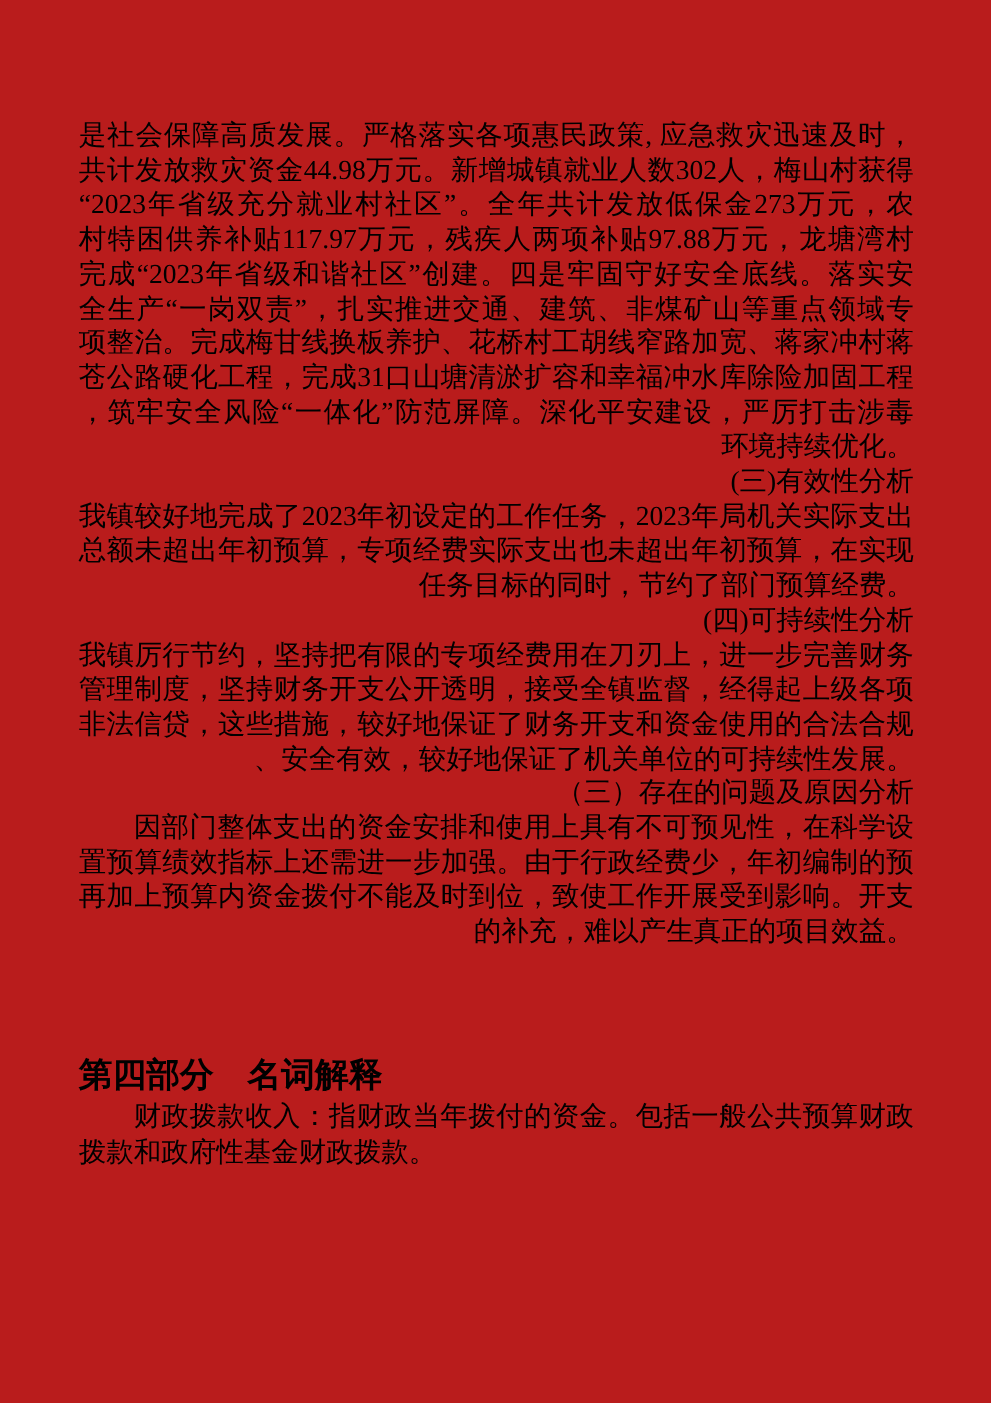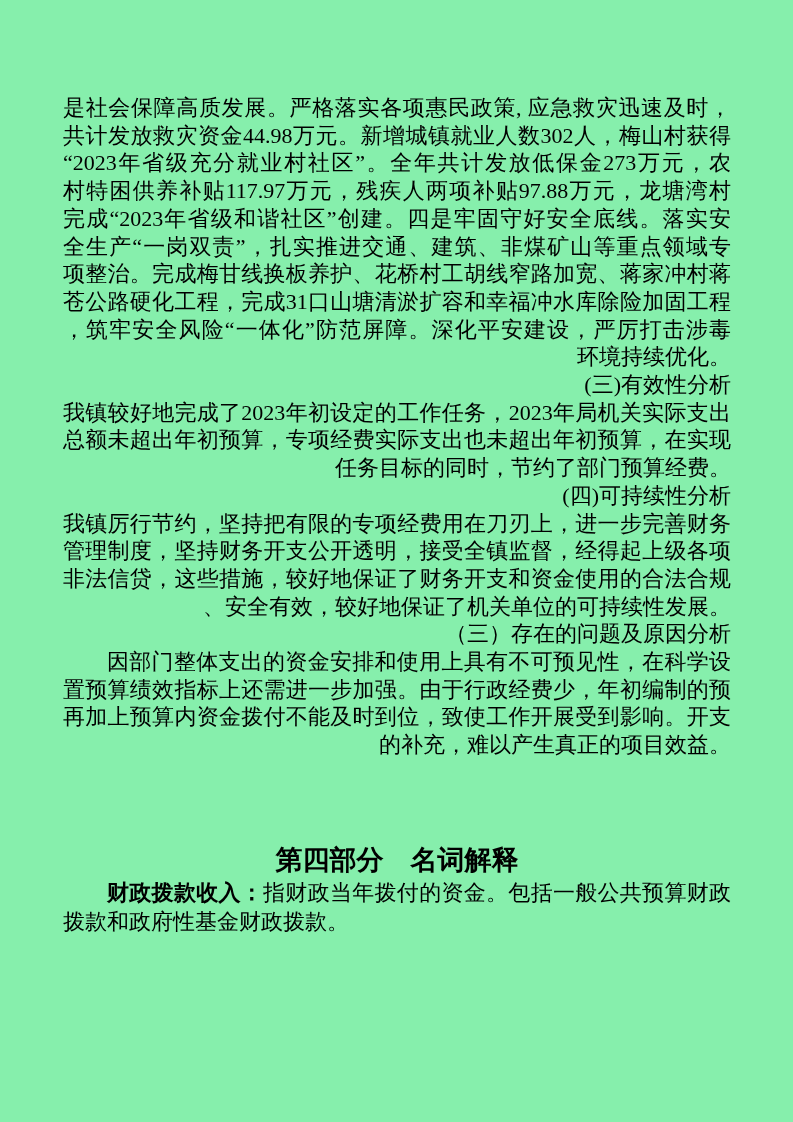--- a/index.html
+++ b/index.html
@@ -4,21 +4,21 @@
 <style>
   html, body {
     margin: 0;
     padding: 0;
     background: #ffffff;
   }
   .page {
     position: relative;
     width: 793px;
     height: 1122px;
-    background: #86efac;
+    background: #b91c1c;
     overflow: hidden;
     font-family: "Liberation Serif", "DejaVu Serif", serif;
     color: #000000;
   }
   .content {
     position: absolute;
     left: 63px;
     top: 94px;
     width: 668px;
   }
@@ -37,35 +37,35 @@
   }
   .ln.hbold {
     font-weight: 400;
     padding-left: 30px;
   }
   .part4-title {
     margin-top: 83px;
     font-size: 27px;
     font-weight: 700;
     line-height: 36px;
-    text-align: center;
+    text-align: left;
     white-space: pre-wrap;
   }
   .def-line {
     font-size: 22px;
     line-height: 29px;
     white-space: pre-wrap;
   }
   .def-line.first {
     text-indent: 2em;
     text-align: justify;
     text-align-last: justify;
   }
   .bold-term {
-    font-weight: 700;
+    font-weight: 400;
     margin-top: 32px;
   }
 </style>
 </head>
 <body>
 
 <div class="page">
   <div class="content">
 
     <div class="ln full">是社会保障高质发展。严格落实各项惠民政策, 应急救灾迅速及时，</div>

